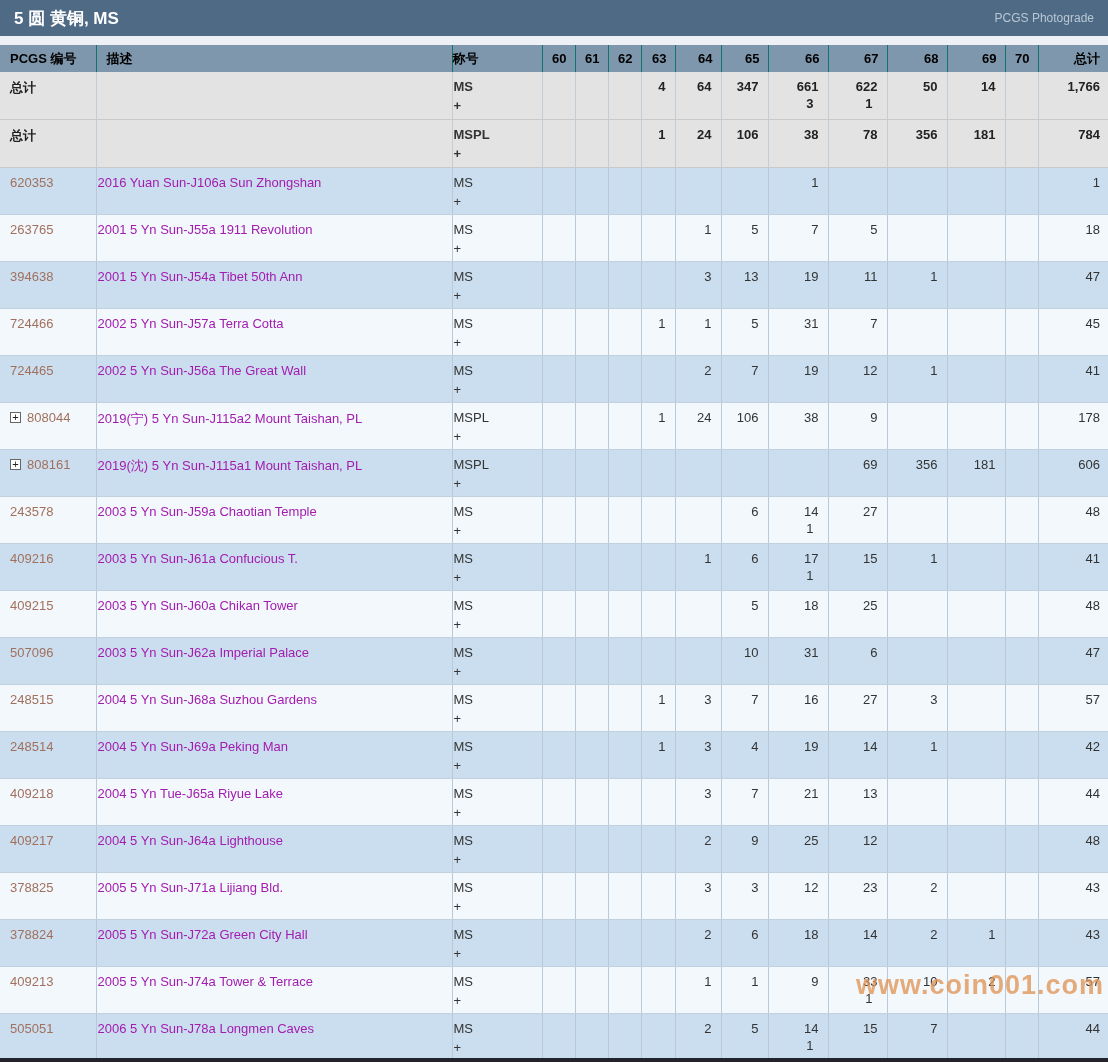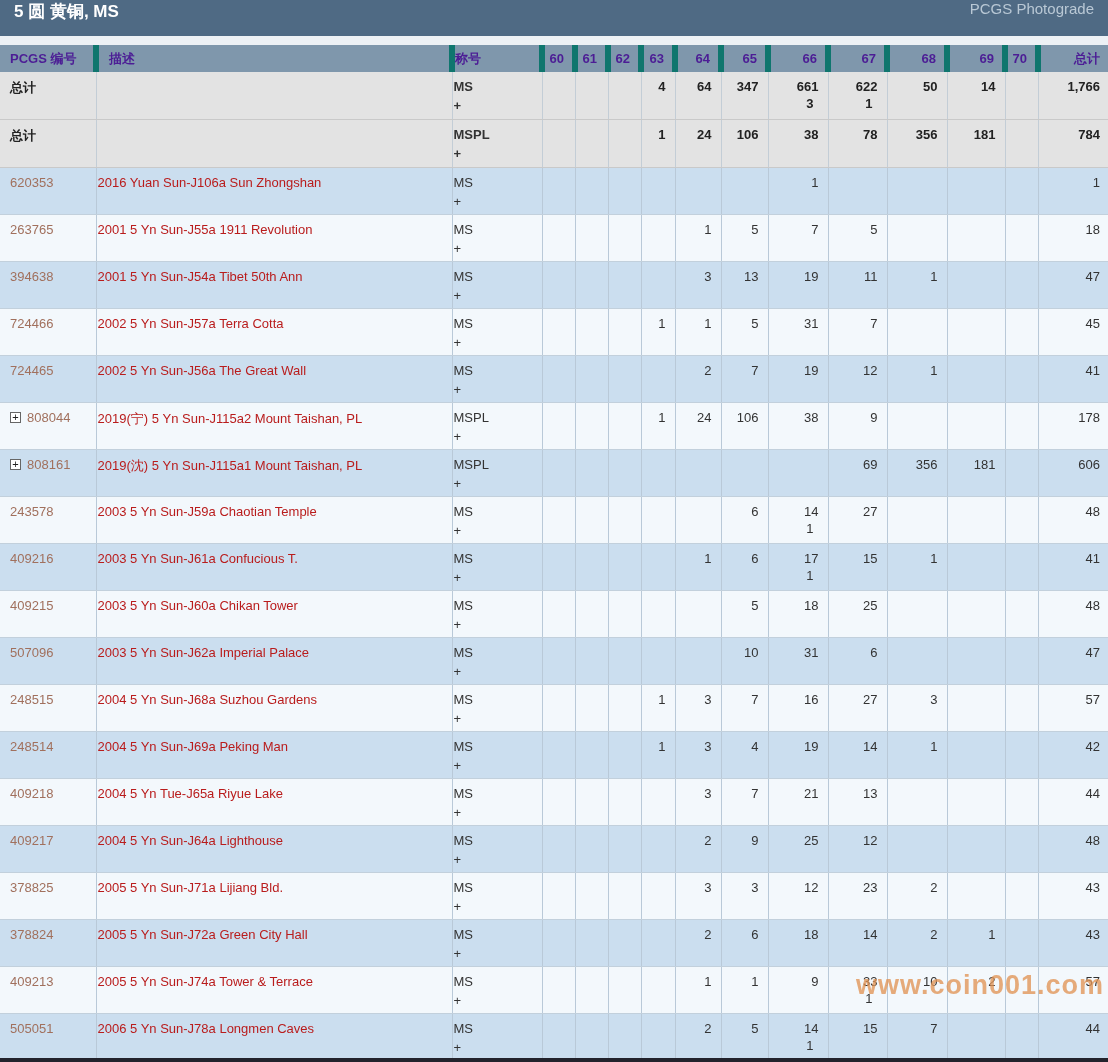--- a/index.html
+++ b/index.html
@@ -4,34 +4,34 @@
 <style>
   * { box-sizing: border-box; }
   html,body { margin:0; padding:0; }
   body {
     width:1108px; height:1062px; overflow:hidden; position:relative;
     background:#ffffff;
     font-family:"Liberation Sans","DejaVu Sans",sans-serif;
   }
   .titlebar {
     height:36px; background:#4f6a84;
-    display:flex; align-items:flex-start; justify-content:space-between;
+    display:flex; align-items:center; justify-content:space-between;
     padding:0 14px;
   }
   .titlebar .t { color:#ffffff; font-weight:bold; font-size:17px; }
-  .titlebar .r { color:#b9c8d5; font-size:15px; cursor:pointer; }
+  .titlebar .r { color:#b9c8d5; font-size:12px; cursor:pointer; }
   .gap { height:9px; background:#edf1f5; }
 
   table { border-collapse:collapse; table-layout:fixed; width:1108px; }
 
   thead th {
-    background:#7f97ac; color:#4c1d95; font-size:13px; font-weight:bold;
+    background:#7f97ac; color:#000000; font-size:13px; font-weight:bold;
     height:27px; padding:0; white-space:nowrap;
   }
-  thead th + th { border-left:6px solid #0f766e; }
+  thead th + th { border-left:1px solid #0f766e; }
   th.h-num   { text-align:left;  padding-left:10px; }
   th.h-desc  { text-align:left;  padding-left:10px; }
   th.h-desig { text-align:left; }
   th.h-grade { text-align:right; padding-right:8px; }
   th.h-total { text-align:right; padding-right:8px; }
 
   tbody td {
     vertical-align:top; font-size:13px; padding-top:7px; padding-bottom:0;
     overflow:hidden; white-space:nowrap;
   }
@@ -46,21 +46,21 @@
   tbody tr.blue td + td, tbody tr.lite td + td { border-left:1px solid #b9c9d8; }
 
   .c-num  { padding-left:10px; }
   .totals .c-num { color:#222222; font-weight:bold; }
   .pcgs-link { color:#a1705d; cursor:pointer; }
   .expbox {
     display:inline-block; width:11px; height:11px; line-height:9px;
     border:1px solid #666666; background:#ffffff; color:#222222;
     font-size:11px; text-align:center; margin-right:6px; vertical-align:1px;
   }
-  .c-desc { color:#b91c1c; }
+  .c-desc { color:#a21caf; }
   .c-desig { text-align:left; color:#333333; }
   .dplus  { margin-top:4px; }
   .totals .c-desig { font-weight:bold; }
   .c-grade { text-align:right; padding-right:9px; color:#333333; }
   .gsub { margin-top:2px; padding-right:5px; }
   .c-total { text-align:right; padding-right:8px; color:#333333;margin-top:43px; }
   .totals .c-grade, .totals .c-total { font-weight:bold; color:#222222; }
 
   .watermark {
     position:absolute; right:4px; top:970px; z-index:5;

